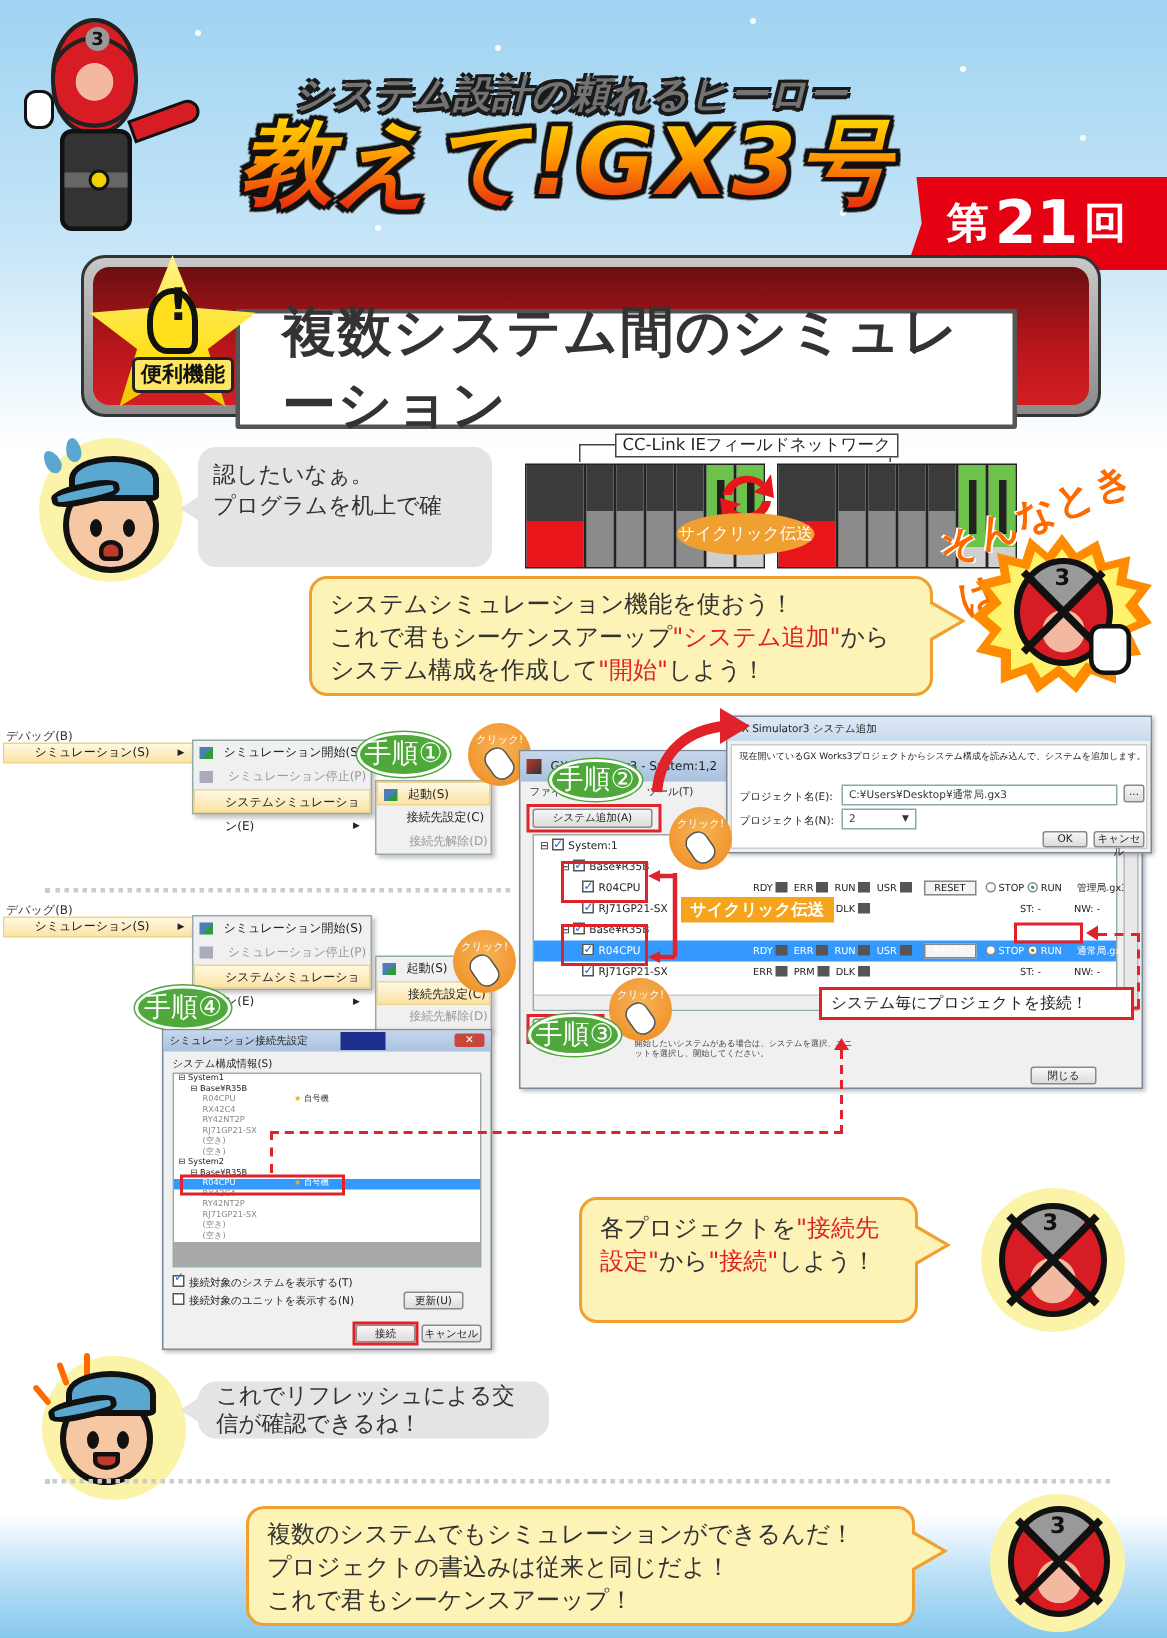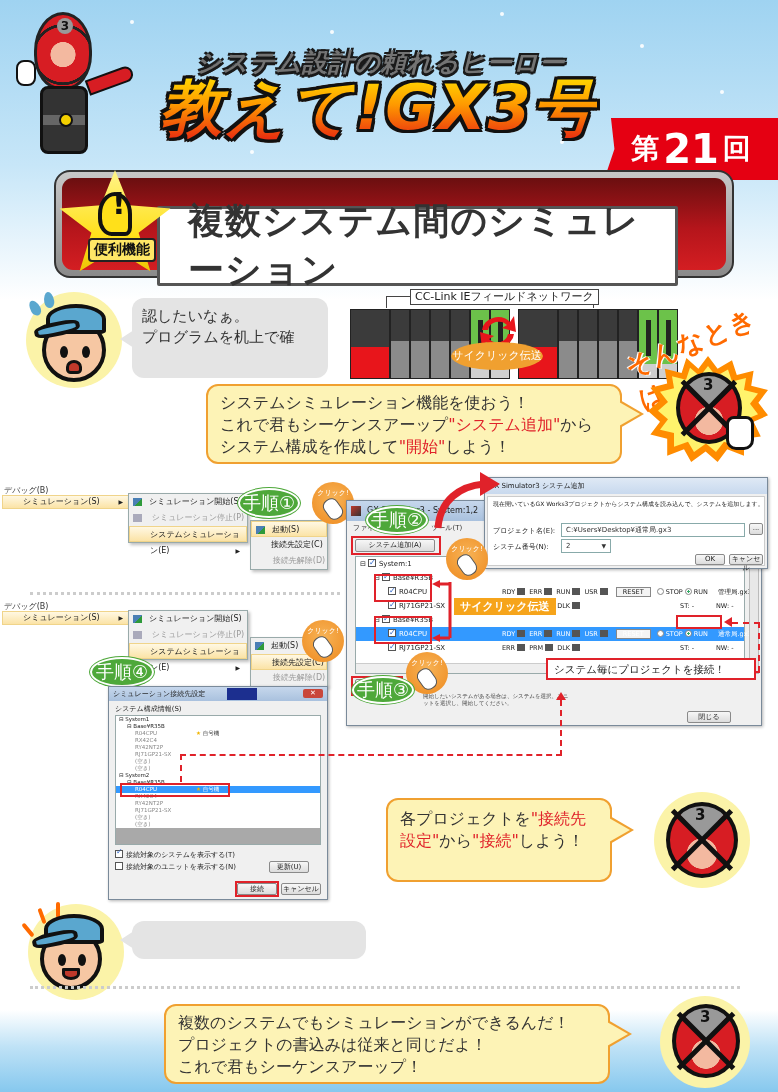--- a/index.html
+++ b/index.html
@@ -462,21 +462,21 @@
 
 <div class="win" style="left:484px;top:477px;width:284px;height:92px;z-index:5">
   <div class="win-titlebar" style="height:16px;line-height:16px;padding-left:4px;font-size:7px;background:linear-gradient(180deg,#dfe9f5,#c8d9ee)">
     <span>GX Simulator3 システム追加</span>
   </div>
   <div style="position:absolute;left:2px;right:2px;top:18px;bottom:2px;background:#fff;border:1px solid #ccc"></div>
   <div class="lbl" style="left:8px;top:22px;font-size:6px">現在開いているGX Works3プロジェクトからシステム構成を読み込んで、システムを追加します。</div>
   <div class="lbl" style="left:8px;top:48px">プロジェクト名(E):</div>
   <div class="dlg-field" style="left:76px;top:45px;width:184px">C:¥Users¥Desktop¥通常局.gx3</div>
   <div class="btn-w" style="left:264px;top:45px;width:14px;height:12px;line-height:8px">...</div>
-  <div class="lbl" style="left:8px;top:64px">システム番号(N):</div>
+  <div class="lbl" style="left:8px;top:64px">プロジェクト名(N):</div>
   <div class="dlg-field" style="left:76px;top:61px;width:50px"><span>2</span><span style="position:absolute;right:4px;font-size:6px">▼</span></div>
   <div class="btn-w" style="left:210px;top:76px;width:30px;height:11px;line-height:9px">OK</div>
   <div class="btn-w" style="left:244px;top:76px;width:34px;height:11px;line-height:9px">キャンセル</div>
 </div>
 
 <svg style="position:absolute;left:432px;top:470px;width:70px;height:60px;z-index:6" viewBox="0 0 70 60">
   <path d="M6 58 C 8 30, 28 16, 52 14" stroke="#e0222a" stroke-width="7" fill="none"></path>
   <polygon points="48,2 68,14 48,26" fill="#e0222a"></polygon>
 </svg>
 
@@ -525,20 +525,21 @@
 <div class="worker-face" style="left:40px;top:928px;width:62px;height:62px">
   <div class="eye" style="left:14px;top:22px"></div>
   <div class="eye" style="left:34px;top:22px"></div>
   <div class="mouth" style="left:18px;top:36px;width:18px;height:12px;border-radius:10% 10% 60% 60%"></div>
 </div>
 <div class="worker-cap" style="left:44px;top:914px;width:60px;height:30px"></div>
 <div class="worker-brim" style="left:32px;top:932px;width:46px;height:14px;transform:rotate(-12deg)"></div>
 
 <div class="bubble-gray" style="left:132px;top:921px;width:234px;height:38px;padding:0 12px;display:flex;align-items:center">
   <div class="tail" style="top:10px"></div>
+  <span style="font-size:15px">これでリフレッシュによる交信が確認できるね！</span>
 </div>
 
 <div class="dotline" style="left:30px;top:986px;width:710px"></div>
 
 <div class="bubble-yellow" style="left:164px;top:1004px;width:446px;height:80px;padding:6px 12px">
   <div class="tail" style="top:14px"></div>
   <div class="tail-in" style="top:16px"></div>
   <div style="font-size:16px;line-height:22px">複数のシステムでもシミュレーションができるんだ！</div>
   <div style="font-size:16px;line-height:22px">プロジェクトの書込みは従来と同じだよ！</div>
   <div style="font-size:16px;line-height:22px">これで君もシーケンスアーップ！</div>

